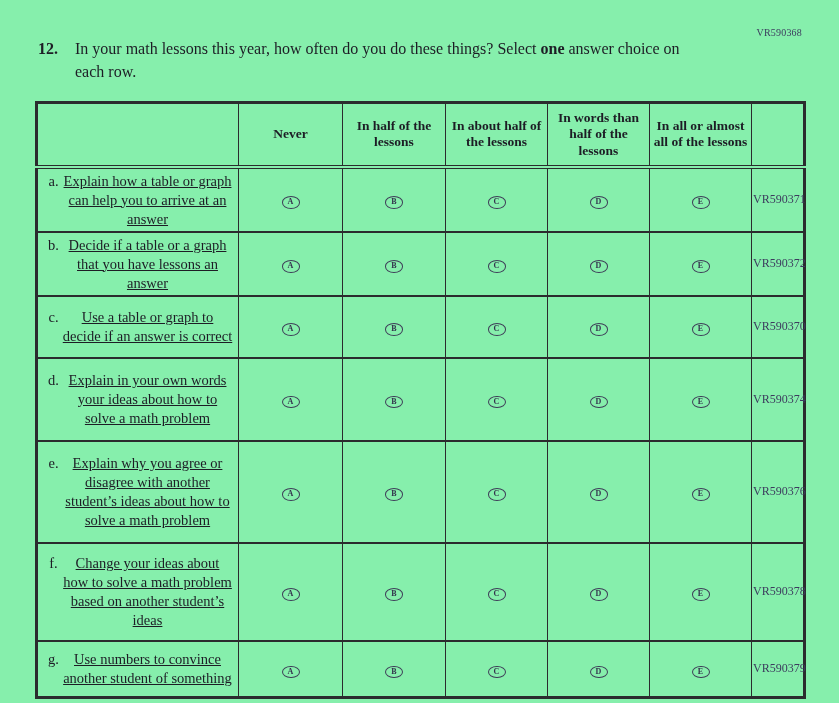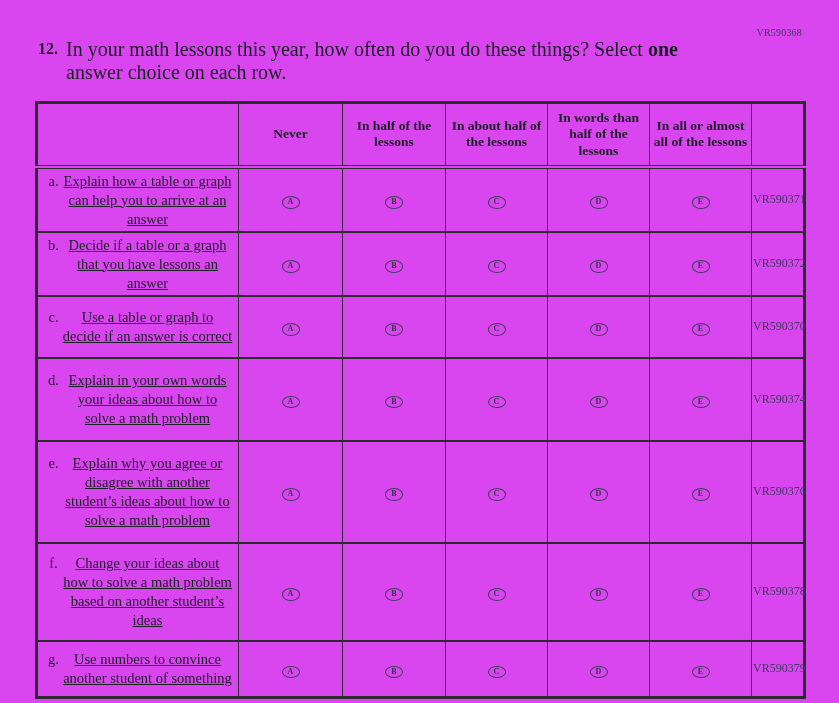--- a/index.html
+++ b/index.html
@@ -1,50 +1,51 @@
 <!DOCTYPE html>
 <html><head>
 <meta charset="utf-8">
 <style>
   * { margin: 0; padding: 0; box-sizing: border-box; }
   html, body { background: #ffffff; }
   .page {
     position: relative;
     width: 839px;
     height: 703px;
-    background: #d946ef;
+    background: #86efac;
     font-family: "Liberation Serif", "DejaVu Serif", serif;
     color: #1d1d25;
     overflow: hidden;
   }
   .form-code {
     position: absolute;
     top: 27px;
     right: 37px;
     font-size: 10px;
     color: #3c3c5e;
     letter-spacing: 0.2px;
   }
   .question {
     position: absolute;
     top: 38px;
     left: 38px;
     display: flex;
     width: 690px;
+    gap: 9px;
   }
   .qnum {
     flex: none;
     width: 28px;
     font-weight: bold;
     font-size: 16px;
     line-height: 22.5px;
   }
   .qtext {
     width: 625px;
-    font-size: 20px;
+    font-size: 16px;
     line-height: 22.5px;
   }
   .qtext b { font-weight: bold; }
   table.survey {
     position: absolute;
     top: 101px;
     left: 35px;
     width: 768px;
     table-layout: fixed;
     border-collapse: collapse;

